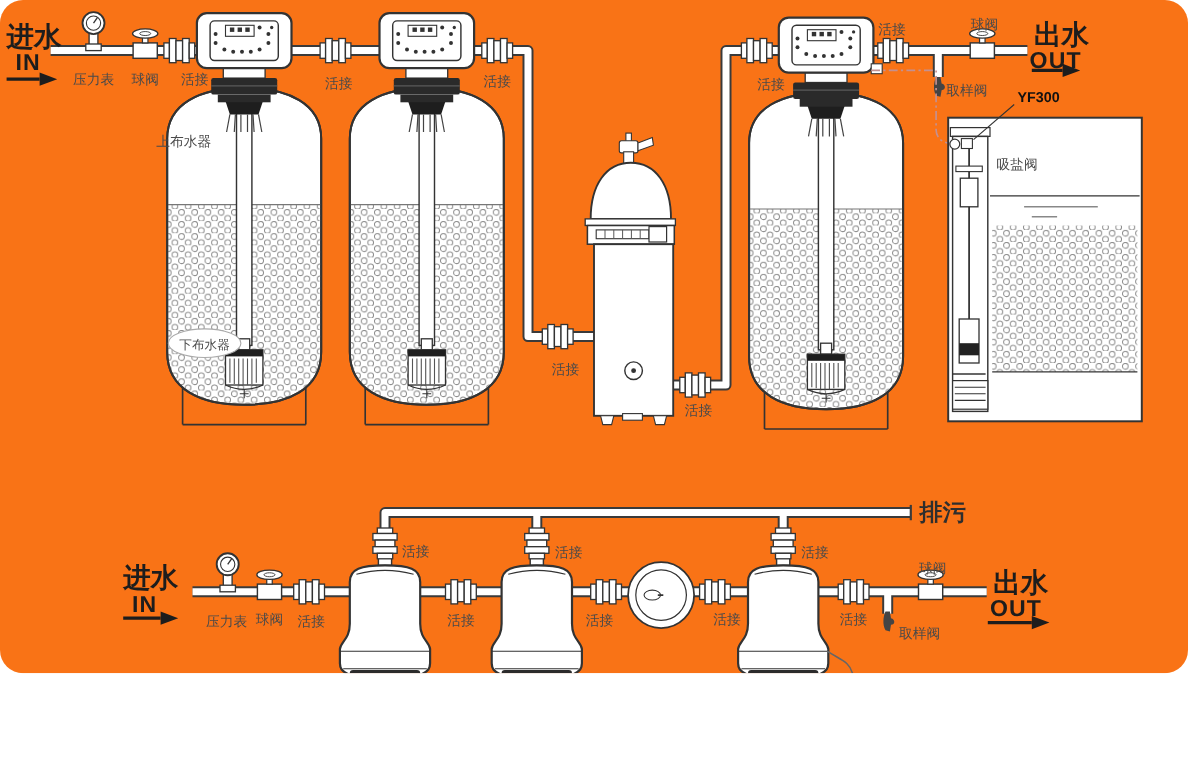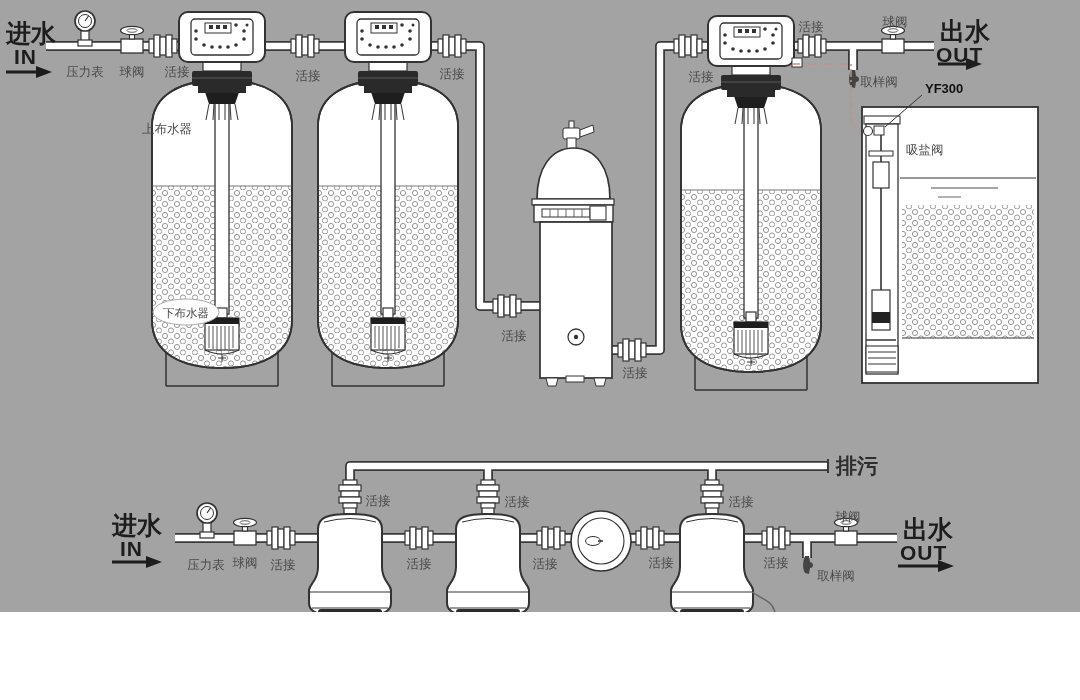--- a/index.html
+++ b/index.html
@@ -1,17 +1,17 @@
 <!DOCTYPE html>
 <html><head>
 <meta charset="utf-8">
 <style>
   html,body{margin:0;padding:0;background:#fff;}
-  #stage{position:relative;width:1080px;height:612px;background:#a3a3a3;overflow:hidden;
-         font-family:"Liberation Sans","DejaVu Sans",sans-serif;}
+  #stage{position:relative;width:1080px;height:612px;background:#f97316;overflow:hidden;
+         font-family:"Liberation Sans","DejaVu Sans",sans-serif;border-radius:21px;}
   svg{display:block}
   text{font-family:"Liberation Sans","DejaVu Sans",sans-serif;}
   .lbl{font-size:12.5px;fill:#4a4a4a;}
   .lbl-sm{font-size:11.5px;fill:#4a4a4a;}
   .big{font-size:25px;font-weight:bold;fill:#1d1d1d;}
   .big2{font-size:21px;font-weight:bold;fill:#1d1d1d;letter-spacing:1px;}
   .drain{font-size:21px;font-weight:600;fill:#2e2e2e;}
   .boldsm{font-size:13px;font-weight:bold;fill:#111;}
   .salt{font-size:34px;font-weight:bold;fill:#141414;}
   .wm{font-size:40px;fill:#b9b9b9;}

